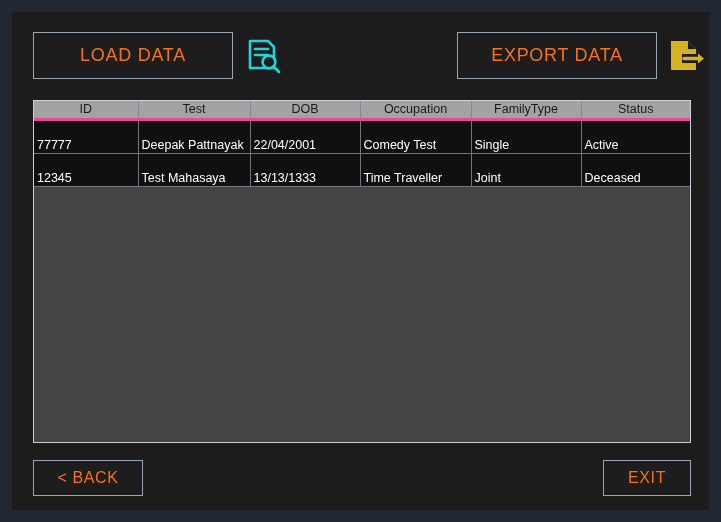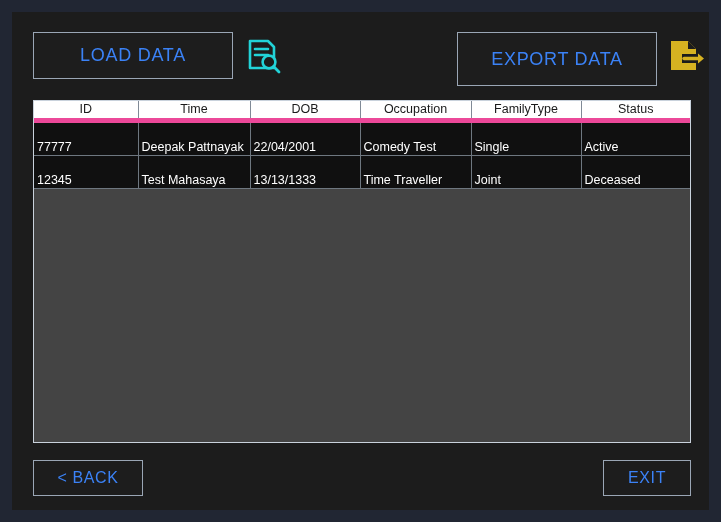--- a/index.html
+++ b/index.html
@@ -32,41 +32,41 @@
     background: #1c1c1c;
     box-sizing: border-box;
   }
 
   
   .frame-button {
     position: absolute;
     box-sizing: border-box;
     background: #1d1d1d;
     border: 1px solid #9aa6b5;
-    color: #3b82f6;
+    color: #f97316;
     display: flex;
     align-items: center;
     justify-content: center;
     letter-spacing: 0.04em;
     cursor: pointer;
     user-select: none;
   }
 
   #load-data-button {
     left: 21px;
     top: 20px;
     width: 200px;
     height: 47px;
     font-size: 18px;
   }
   #export-data-button {
     left: 445px;
     top: 20px;
     width: 200px;
-    height: 54px;
+    height: 47px;
     font-size: 18px;
     align-items: center;
   }
   #back-button {
     left: 21px;
     top: 448px;
     width: 110px;
     height: 36px;
     font-size: 16px;
   }
@@ -109,29 +109,29 @@
     border: 1px solid #c9d2dc;
     overflow: hidden;
   }
   table#records-table {
     width: 100%;
     border-collapse: collapse;
     table-layout: fixed;
     font-size: 12.5px;
   }
   #records-table th {
-    background: #ffffff;
+    background: #a3a3a3;
     color: #1a1a1a;
     font-weight: normal;
     text-align: center;
     height: 17px;
     line-height: 17px;
     padding: 0;
     border-right: 1px solid #808a96;
-    border-bottom: 5px solid #ec4899;
+    border-bottom: 3px solid #ec4899;
     box-sizing: border-box;
     overflow: hidden;
     white-space: nowrap;
   }
   #records-table th:last-child { border-right: none; }
   #records-table td {
     background: #101010;
     color: #ffffff;
     text-align: left;
     height: 16px;
@@ -187,21 +187,21 @@
 
       <line x1="20" y1="26.5" x2="35" y2="26.5" stroke="#d6b221" stroke-width="3.4" stroke-linecap="round"></line>
       <path d="M34 21.5 L40 26.5 L34 31.5 Z" fill="#d6b221"></path>
     </svg>
 
     <div id="records-table-container">
       <table id="records-table">
         <thead>
           <tr>
             <th class="col-id">ID</th>
-            <th class="col-name">Time</th>
+            <th class="col-name">Test</th>
             <th class="col-dob">DOB</th>
             <th class="col-occupation">Occupation</th>
             <th class="col-familytype">FamilyType</th>
             <th class="col-status">Status</th>
           </tr>
         </thead>
         <tbody>
           <tr>
             <td>77777</td>
             <td>Deepak Pattnayak</td>

